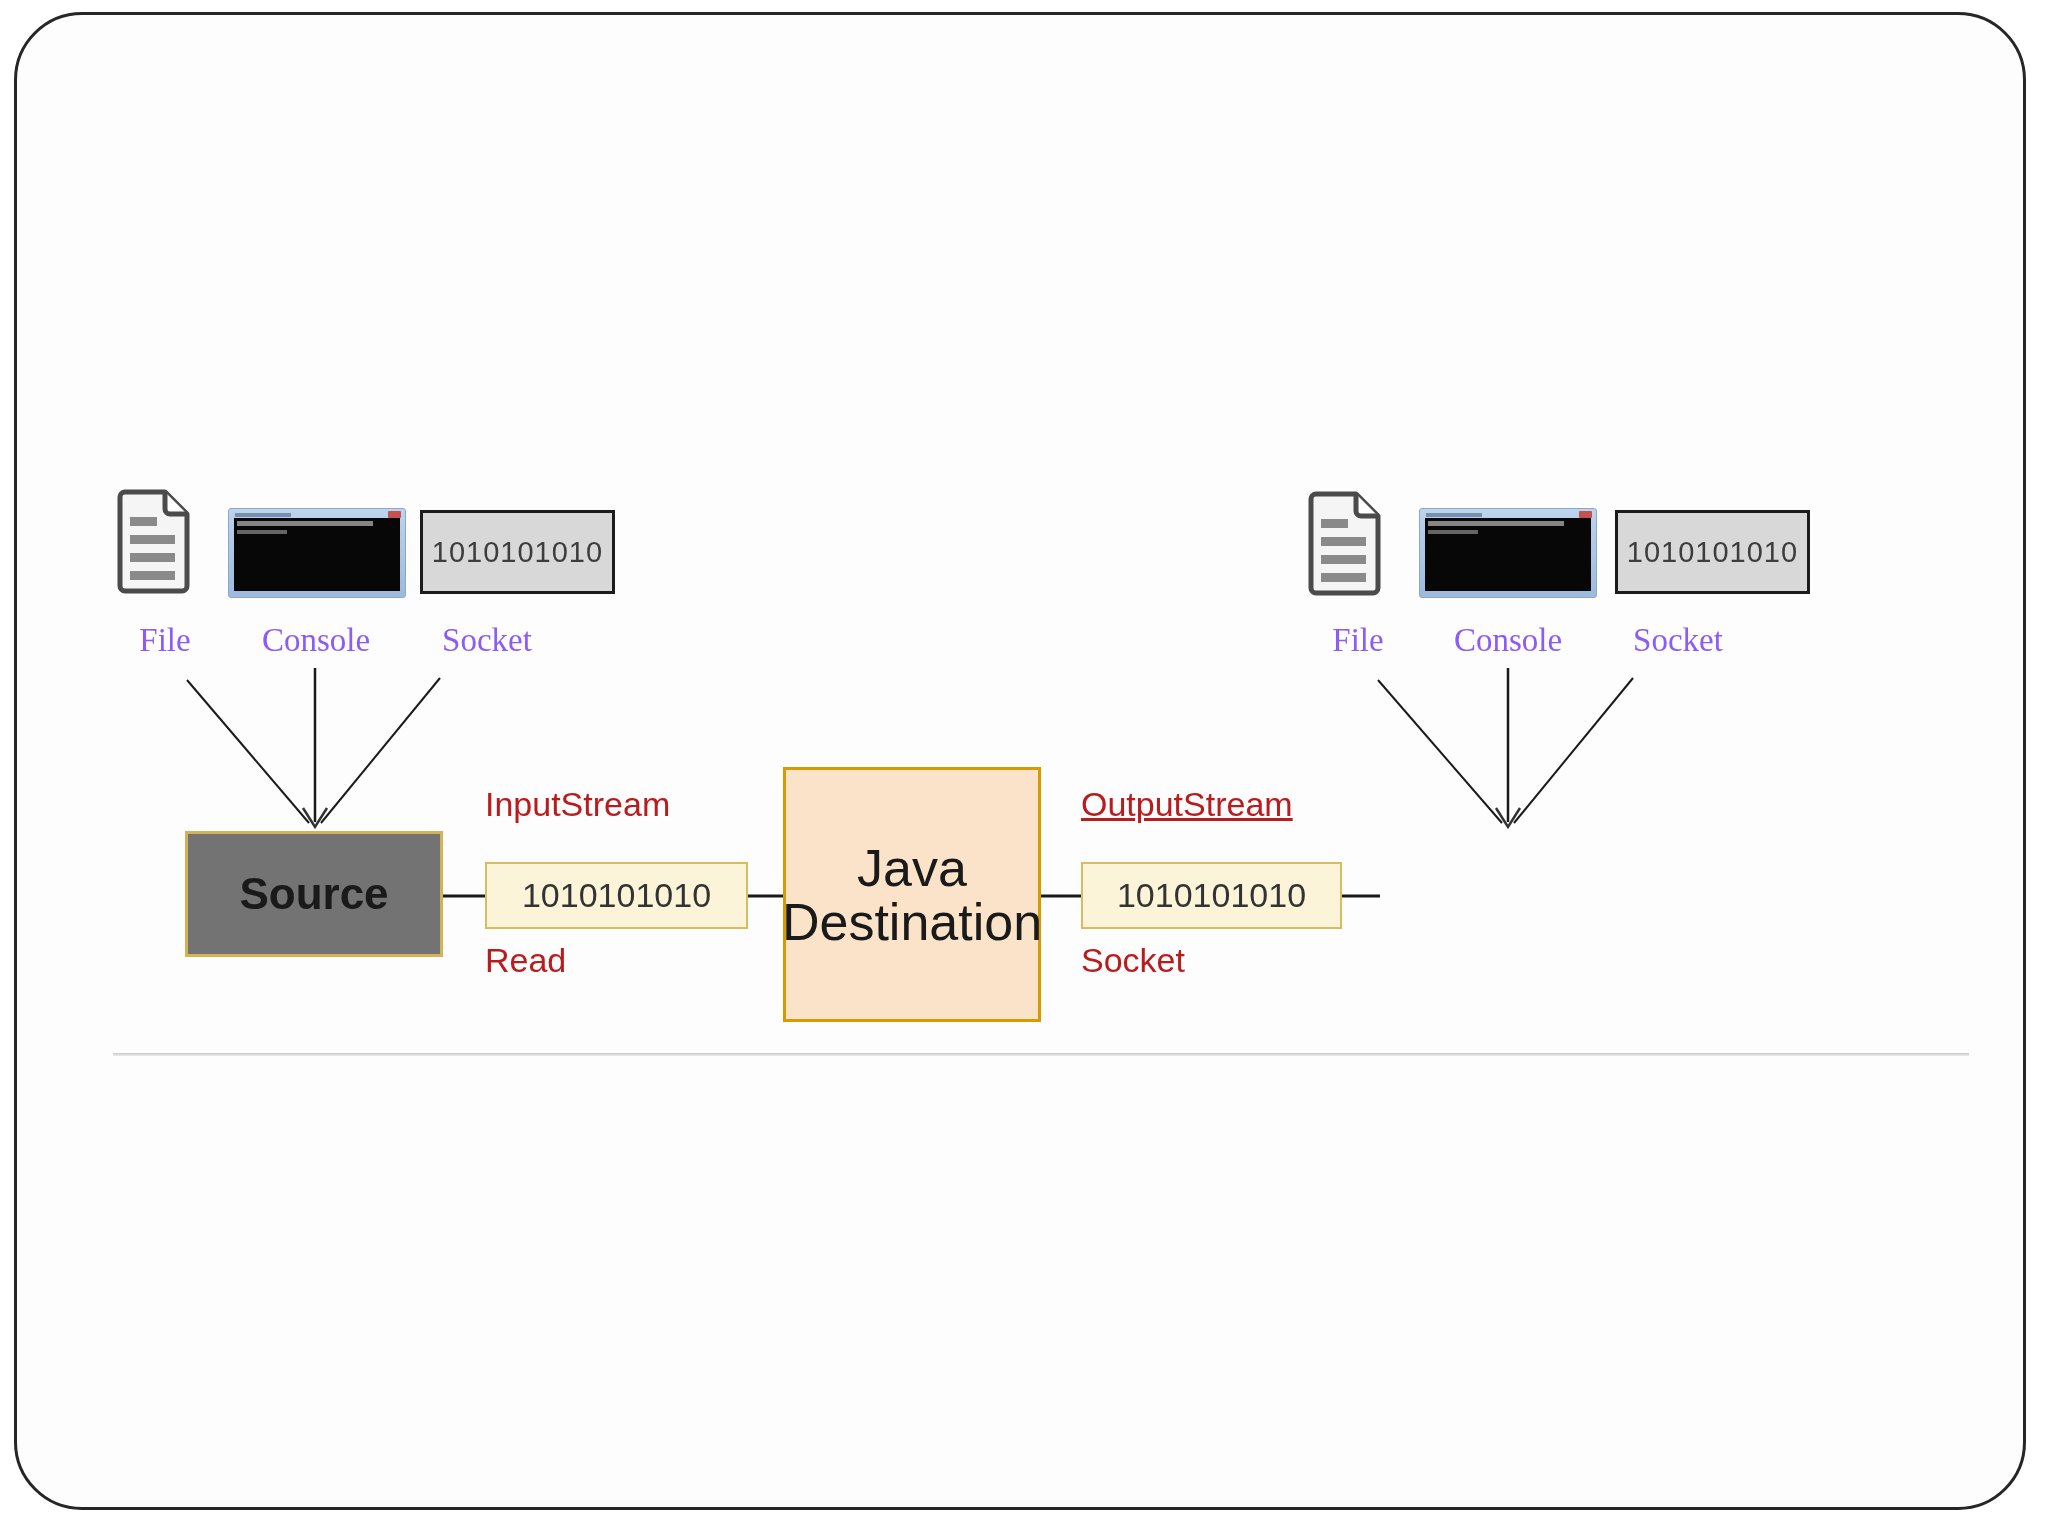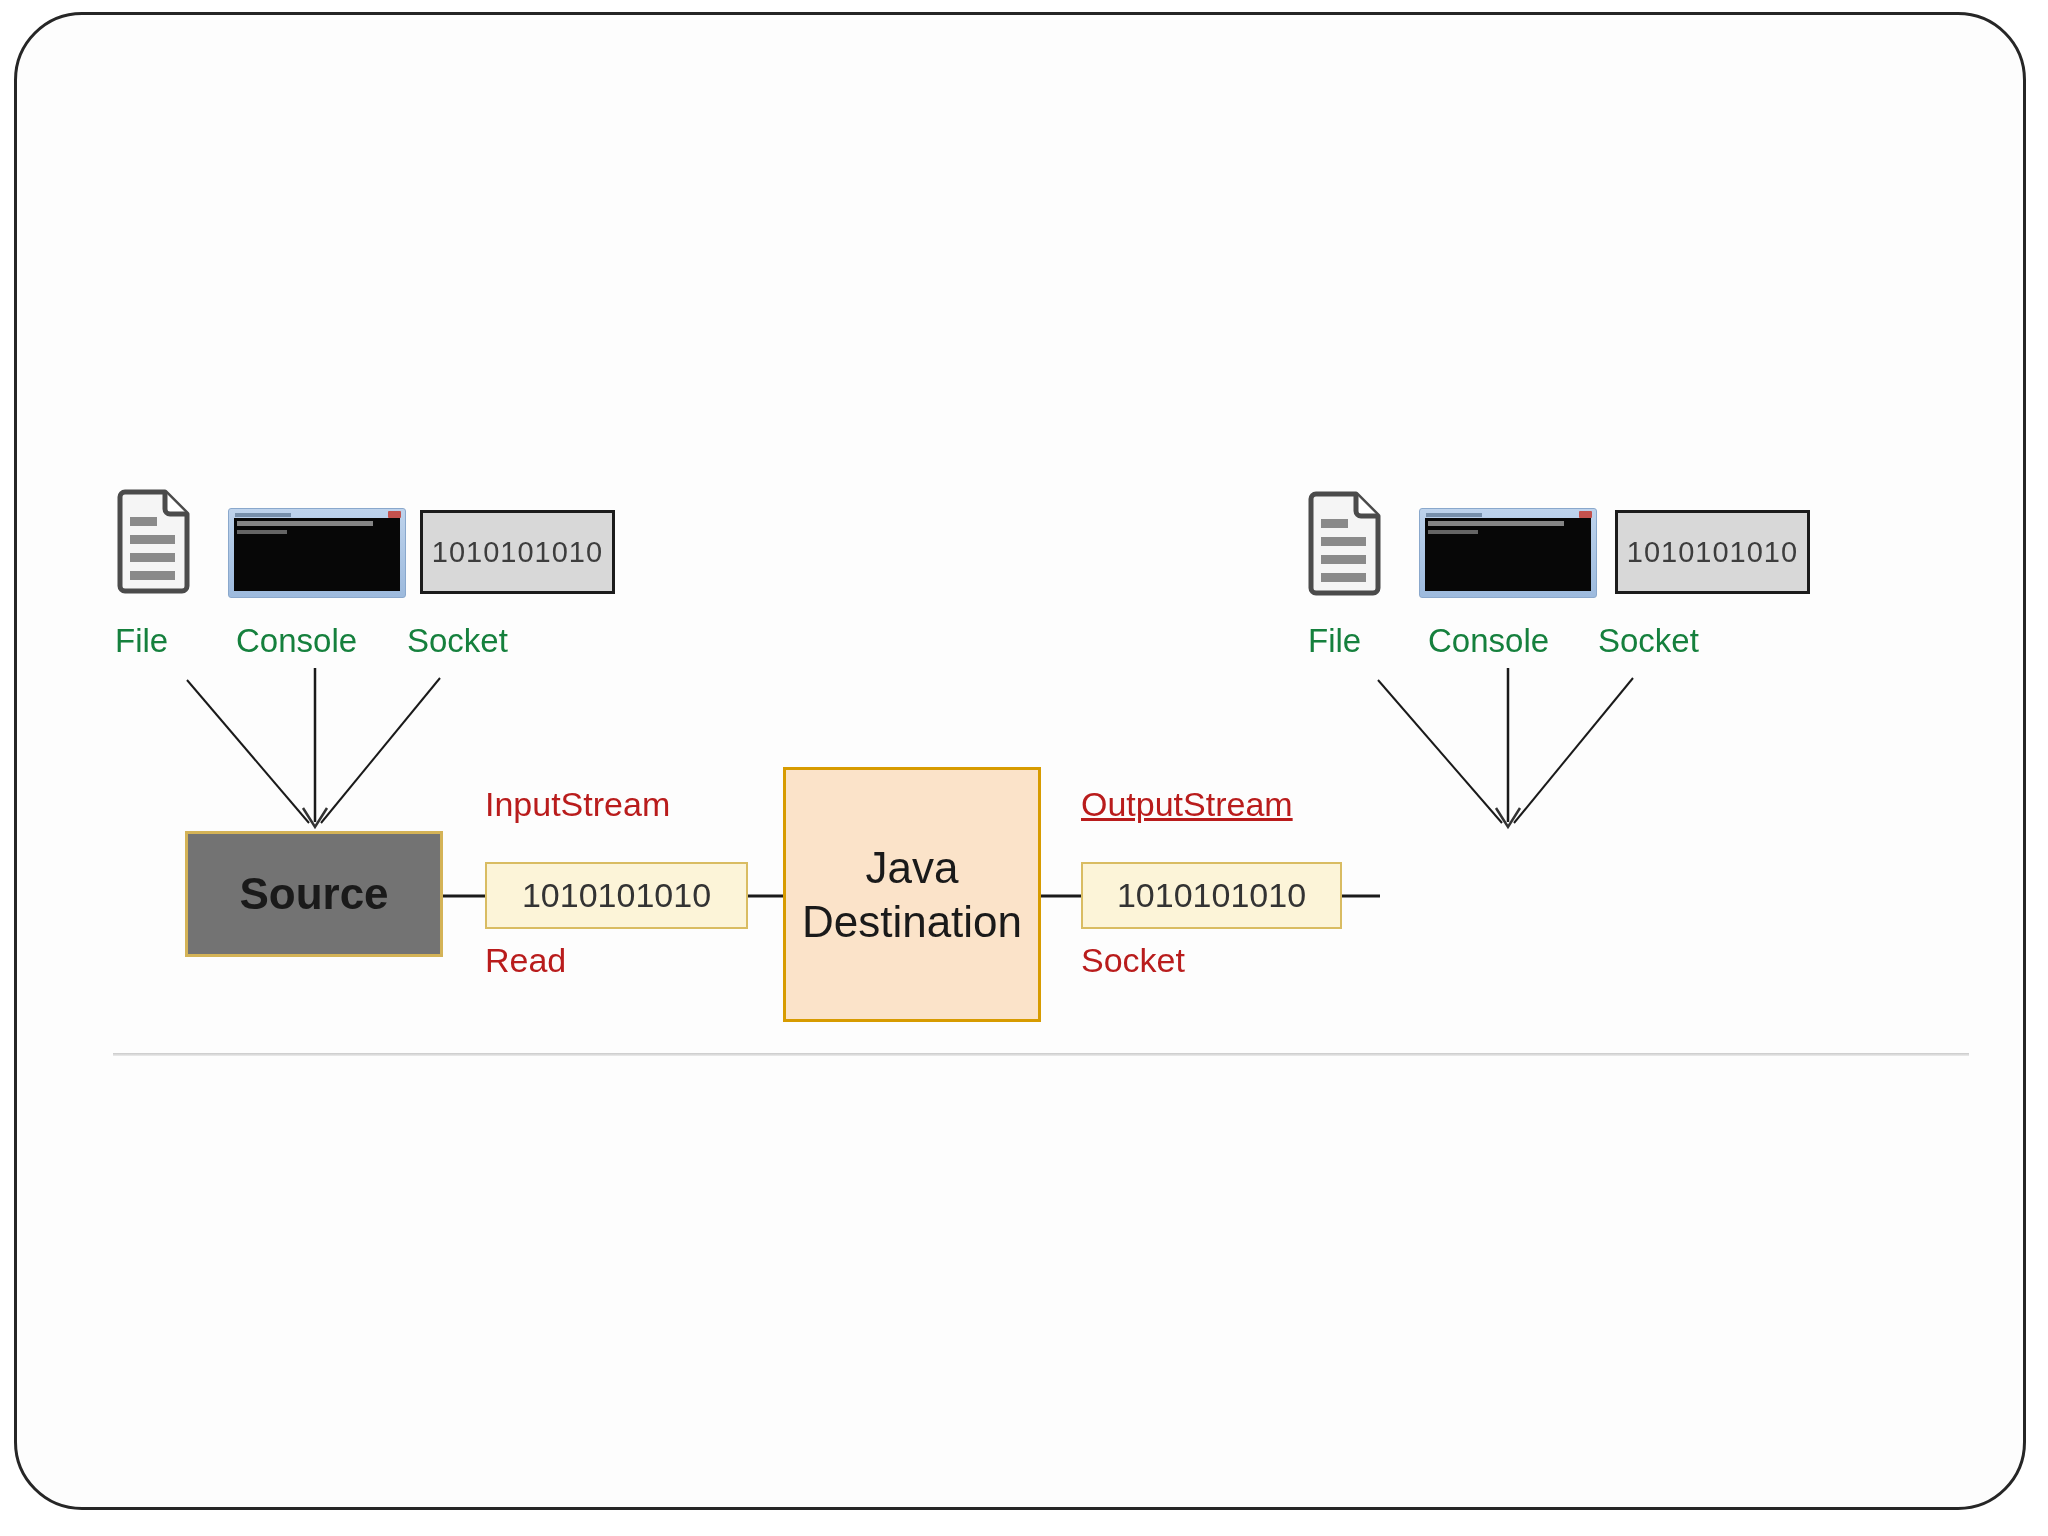--- a/index.html
+++ b/index.html
@@ -54,32 +54,33 @@
   }
   
   .java-box {
     background: #fbe3c9;
     border: 3px solid #d79b00;
     display: flex;
     flex-direction: column;
     align-items: center;
     justify-content: center;
     color: #1a1a1a;
-    font-size: 44px;
+    font-size: 52px;
     line-height: 54px;
   }
   .stream-label {
     color: #b91c1c;
     font-size: 34px;
     text-align: left;
   }
   .icon-label {
-    color: #15803d;
+    color: #8b5cf6;
     font-size: 33px;
-    text-align: left;
+    text-align: center;
+    font-family: Liberation Serif, serif;
   }
 
   
   .console-icon {
     background: linear-gradient(#bed3ec, #9dbadd);
     border: 1px solid #8aa8cc;
     border-radius: 3px;
     padding: 9px 5px 6px 5px;
   }
   .console-titlebar {

